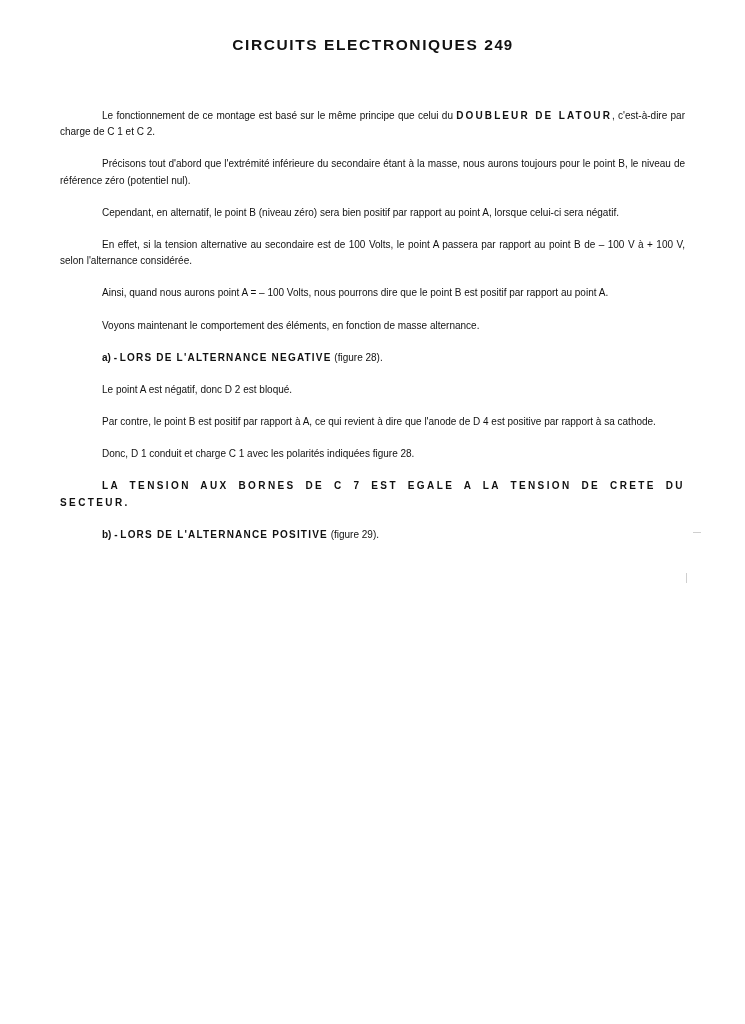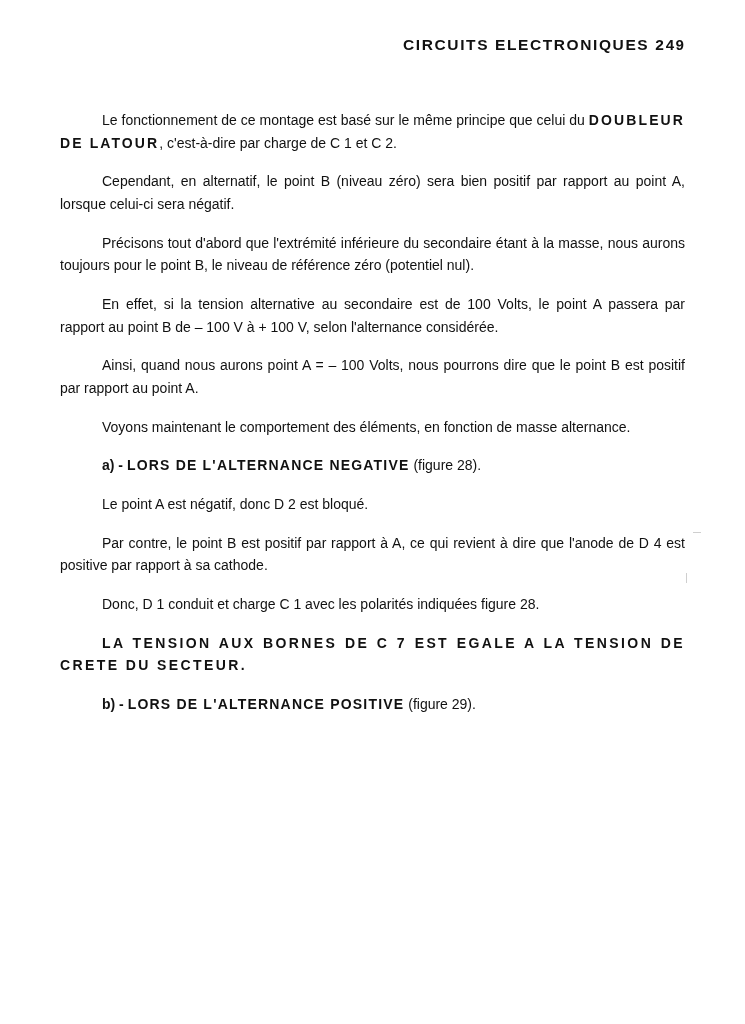--- a/index.html
+++ b/index.html
@@ -18,39 +18,38 @@
   .page {
     position: relative;
     width: 745px;
     height: 1024px;
     box-sizing: border-box;
     padding: 36px 60px 0 60px;
   }
   .header {
     display: flex;
     align-items: baseline;
-    justify-content: flex-end;
+    justify-content: center;
     margin-bottom: 54px;
   }
   .header-title {
     font-size: 15.5px;
     font-weight: bold;
     letter-spacing: 1.6px;
     color: #111;
     white-space: nowrap;
   }
   .header-page {
     font-size: 15px;
     font-weight: bold;
     letter-spacing: 0.8px;
     color: #111;
-    font-family: Liberation Mono, monospace;
   }
   .body-text {
-    font-size: 14px;
+    font-size: 10px;
     line-height: 1.62;
     color: #111;
   }
   p {
     margin: 0 0 16px 0;
     text-align: justify;
     text-justify: inter-word;
   }
   p.indent {
     text-indent: 42px;
@@ -78,23 +77,23 @@
 
   <div class="header">
     <div class="header-title">CIRCUITS ELECTRONIQUES 2</div>
     <div class="header-page">49</div>
   </div>
 
   <div class="body-text">
 
     <p class="indent"><span>Le fonctionnement de ce montage est basé sur le même principe que celui du </span><span class="sp2">DOUBLEUR DE LATOUR</span><span>, c'est-à-dire par charge de C 1 et C 2.</span></p>
 
+    <p class="indent"><span>Précisons tout d'abord que l'extrémité inférieure du secondaire étant à la masse, nous aurons toujours pour le point B, le niveau de référence zéro (potentiel nul).</span></p>
+
     <p class="indent"><span>Cependant, en alternatif, le point B (niveau zéro) sera bien positif par rapport au point A, lorsque celui-ci sera négatif.</span></p>
-
-    <p class="indent"><span>Précisons tout d'abord que l'extrémité inférieure du secondaire étant à la masse, nous aurons toujours pour le point B, le niveau de référence zéro (potentiel nul).</span></p>
 
     <p class="indent"><span>En effet, si la tension alternative au secondaire est de 100 Volts, le point A passera par rapport au point B de – 100 V  à  + 100 V, selon l'alternance considérée.</span></p>
 
     <p class="indent"><span>Ainsi, quand nous aurons point A =   – 100 Volts, nous pourrons dire que le point B est positif par rapport au point A.</span></p>
 
     <p class="indent"><span>Voyons maintenant le comportement des éléments, en fonction de masse alternance.</span></p>
 
     <p class="indent tight"><span class="b">a) - </span><span class="sp">LORS DE L'ALTERNANCE NEGATIVE</span><span> (figure 28).</span></p>
 
     <p class="indent"><span>Le point A est négatif, donc D 2 est bloqué.</span></p>

